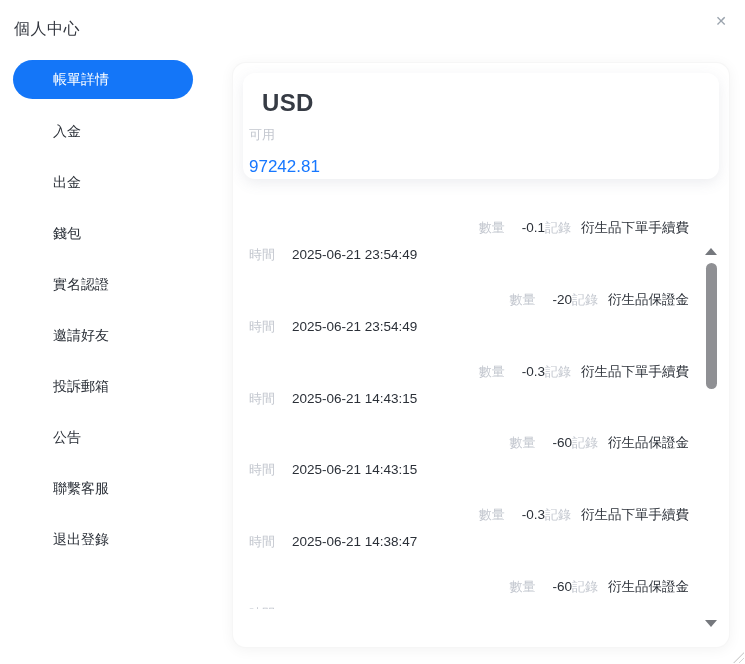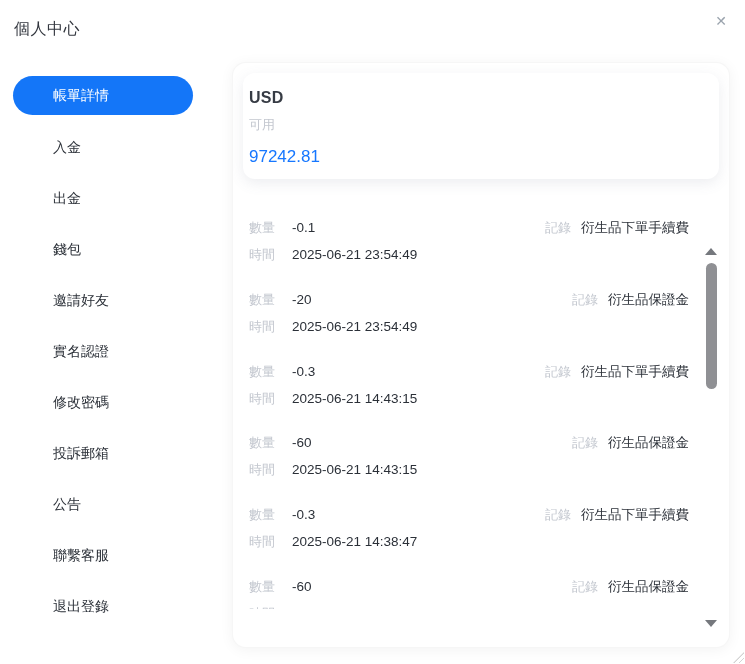--- a/index.html
+++ b/index.html
@@ -15,21 +15,21 @@
   .page-title {
     position:absolute; left:14px; top:19px;
     font-size:16px; color:#32363e; letter-spacing:.5px;
   }
   .close-btn {
     position:absolute; right:15px; top:12px;
     font-size:14px; color:#9aa3ad; cursor:pointer;
     width:18px; height:18px; line-height:18px; text-align:center;
   }
   
-  .sidebar { position:absolute; left:13px; top:76px; width:180px; }
+  .sidebar { position:absolute; left:13px; top:60px; width:180px; }
   .sb-item {
     height:51px; display:flex; align-items:center;
     font-size:14px; color:#2b3038; cursor:pointer;
   }
   .sb-item span { padding-left:40px; }
   .sb-item.active {
     height:39px; margin-bottom:7px;
     background:#1476f8; border-radius:20px;
   }
   .sb-item.active span { color:#ffffff; font-weight:500; }
@@ -40,35 +40,35 @@
     border:1px solid rgba(0,0,0,.035);
     box-shadow:0 2px 14px rgba(0,0,0,.05);
     padding:10px 10px 0 10px;
     overflow:hidden;
   }
   .balance-card {
     height:106px; border-radius:12px; background:#fff;
     box-shadow:0 4px 14px rgba(100,110,130,.12);
     padding:16px 0 0 6px;
   }
-  .currency { font-size:16px; font-weight:700; color:#363b44; letter-spacing:.3px; }
+  .currency { font-size:24px; font-weight:700; color:#363b44; letter-spacing:.3px;margin-left:13px; }
   .bal-cols { display:flex; margin-top:9px;flex-direction:column; }
   .bal-col { width:229px; display:flex; flex-direction:column; }
   .lbl { font-size:13px; color:#c3c7cf; line-height:18px; }
   .bal-val { font-size:17px; color:#2b3038; line-height:22px; margin-top:12px; }
   .bal-val.blue { color:#1677ff; }
   .rec-title { font-size:14.5px; font-weight:400; color:#2b3038; margin:21px 0 0 6px; line-height:19px; }
   
   .viewport {
     margin-top:22px; height:408px; overflow:hidden;
     padding:0 30px 0 6px;
   }
   .rec-row { height:71.8px; padding-top:18px; }
   .rec-line { display:flex; align-items:baseline; line-height:18px; }
-  .rec-line.l1 { justify-content:space-between; }
+  .rec-line.l1 { justify-content:flex-end;margin-left:45px; }
   .rec-line.l2 { margin-top:9px; }
   .kv { display:flex; align-items:baseline; }
   .kv .lbl { font-size:13px; }
   .kv .val { font-size:13.5px; color:#2b3038; margin-left:17px; }
   .kv .val.rec { margin-left:10px; }
   
   .sb-up, .sb-down {
     position:absolute; right:12px; width:0; height:0; cursor:pointer;
     border-left:6px solid transparent; border-right:6px solid transparent;
   }
@@ -105,30 +105,27 @@
 
     <div class="sb-item">
       <span>出金</span>
     </div>
 
     <div class="sb-item">
       <span>錢包</span>
     </div>
 
     <div class="sb-item">
+      <span>實名認證</span>
+    </div>
+
+    <div class="sb-item">
       <span>邀請好友</span>
     </div>
 
-    <div class="sb-item">
-      <span>實名認證</span>
-    </div>
-
-    <div class="sb-item">
-      <span>修改密碼</span>
-    </div>
 
     <div class="sb-item">
       <span>投訴郵箱</span>
     </div>
 
     <div class="sb-item">
       <span>公告</span>
     </div>
 
     <div class="sb-item">

